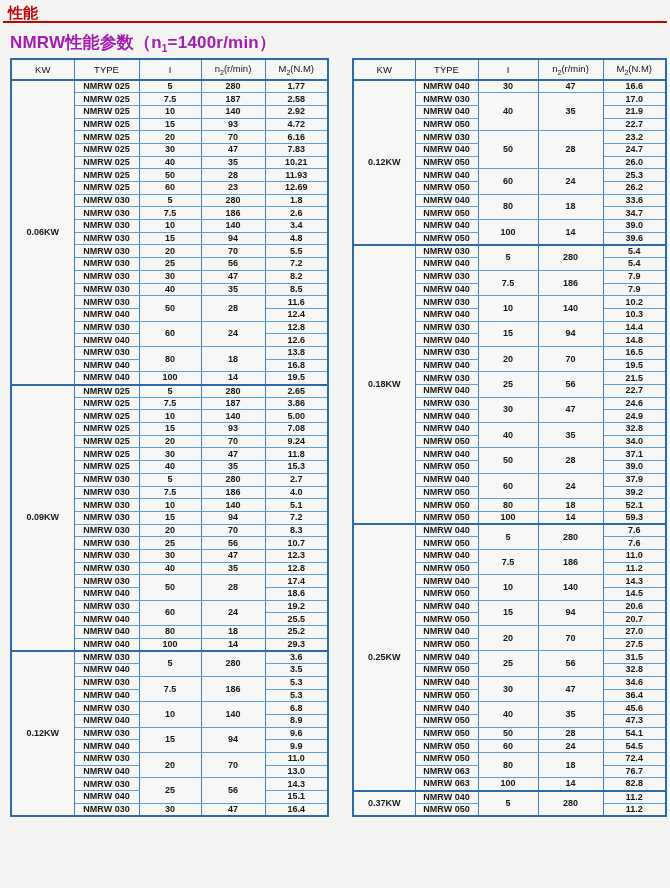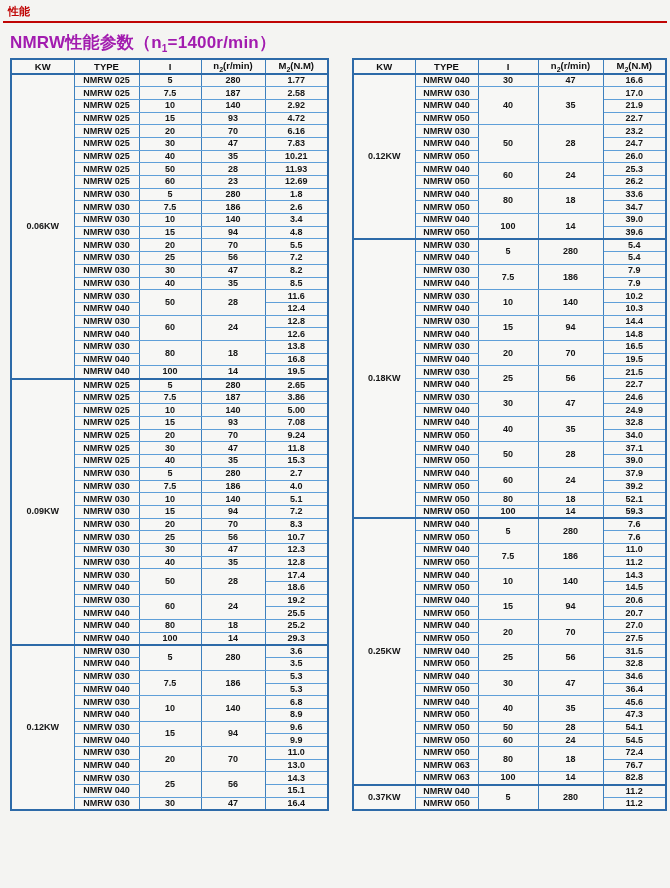--- a/index.html
+++ b/index.html
@@ -3,32 +3,32 @@
 <meta charset="utf-8">
 <style>
   :root{
     --red:#c00505; --blue-dark:#2d6aa8; --blue-mid:#3e80bd; --blue-light:#5f9fd8;
     --paper:#f4f4f2; --cell:#f7f7f5; --ink:#151515;
   }
   *{box-sizing:border-box;}
   body{margin:0;width:670px;height:888px;background:var(--paper);
        font-family:"Liberation Sans", sans-serif;}
   .page{position:relative;width:670px;height:888px;overflow:hidden;}
-  .tag{position:absolute;top:4px;left:8px;font-size:11px;font-weight:bold;color:var(--red);}
+  .tag{position:absolute;top:4px;left:8px;font-size:15px;font-weight:bold;color:var(--red);}
   .rule{position:absolute;top:21px;left:3px;right:3px;height:2px;background:var(--red);}
   .title{position:absolute;top:31px;left:10px;font-size:17px;font-weight:bold;color:#a21caf;
          letter-spacing:0.2px;white-space:nowrap;}
   .title sub{font-size:10px;}
   .tables{position:absolute;top:58px;left:10px;display:flex;gap:23px;align-items:flex-start;}
   table{border-collapse:collapse;table-layout:fixed;background:var(--cell);
         border:2px solid var(--blue-dark);}
   th,td{padding:0;text-align:center;vertical-align:middle;overflow:hidden;white-space:nowrap;
         border-left:1px solid var(--blue-mid);border-right:1px solid var(--blue-mid);
         border-top:1px solid var(--blue-light);border-bottom:1px solid var(--blue-light);}
-  th{height:15px;font-size:9.5px;font-weight:bold;color:#101010;
+  th{height:21px;font-size:9.5px;font-weight:normal;color:#101010;
      border-bottom:1px solid var(--blue-mid);text-align:center;}
   th sub, .hsub{font-size:7px;}
   td{height:12.7px;font-size:9px;font-weight:bold;color:var(--ink);line-height:1;}
   tr.sec-start td{border-top:2px solid var(--blue-dark);}
 </style>
 </head>
 <body>
 
 <div class="page">
   <div class="tag">性能</div>

